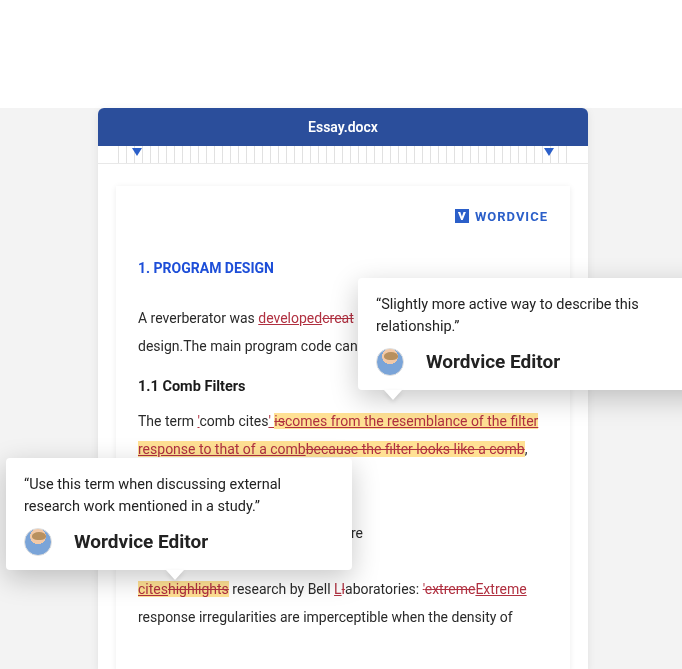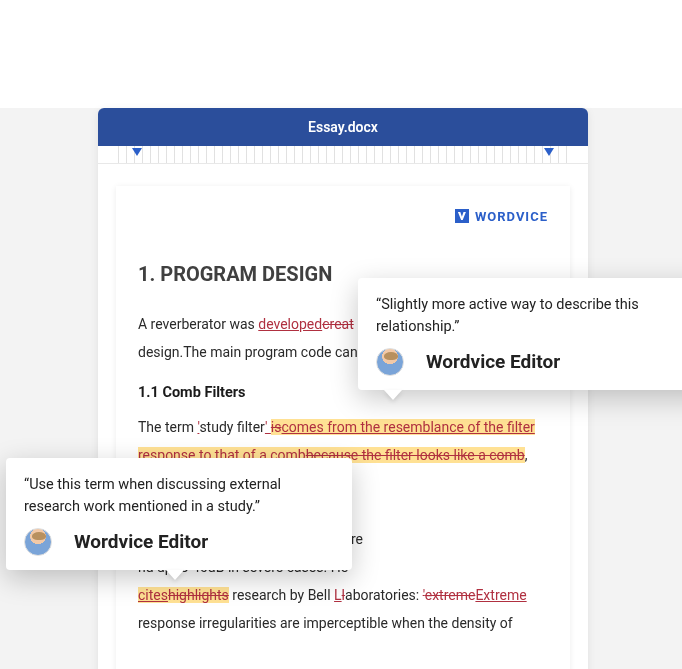--- a/index.html
+++ b/index.html
@@ -88,23 +88,23 @@
 }
 .brand-logo::before {
   content: "";
   position: absolute;
   inset: 3px;
   background: #fff;
   clip-path: polygon(0 0, 30% 0, 50% 60%, 70% 0, 100% 0, 60% 100%, 40% 100%);
 }
 .h1 {
   font-weight: 700;
-  font-size: 20px;
-  margin-bottom: 16px;
-  color: #404040;
+  font-size: 14px;
+  margin-bottom: 22px;
+  color: #1d4ed8;
 }
 .h2 {
   font-weight: 700;
   font-size: 14.5px;
   margin-top: 12px;
   margin-bottom: 6px;
   color: #1a1a1a;
 }
 .ins {
   color: #b03040;
@@ -192,21 +192,21 @@
       <div class="h1">1. PROGRAM DESIGN</div>
 
       <p>
         <span>A reverberator was </span><span class="ins">developed</span><span class="del">creat</span><br>
         <span> design.The main program code can</span>
       </p>
 
       <div class="h2">1.1 Comb Filters</div>
 
       <p>
-        <span>The term </span><span class="ins">'</span><span>study filter</span><span class="ins">' </span><span class="hl"><span class="del">is</span><span class="ins">comes from the resemblance of the filter response to that of a comb</span><span class="del">because the filter looks like a comb</span></span><span>, </span><br>
+        <span>The term </span><span class="ins">'</span><span>comb cites</span><span class="ins">' </span><span class="hl"><span class="del">is</span><span class="ins">comes from the resemblance of the filter response to that of a comb</span><span class="del">because the filter looks like a comb</span></span><span>, </span><br>
         <span>d by destructive interference. </span><br>
         <span>his filter behavio</span><span class="ins">u</span><span>r reflects the </span><br>
         <span>hich can fluctuate in </span><span class="ins">sound</span><span> pressure </span><br>
         <span>nd up to 40dB in severe cases. He </span><br>
         <span class="hl"><span class="ins">cites</span><span class="del">highlights</span></span><span> research by Bell </span><span class="ins">L</span><span class="del">l</span><span>aboratories: </span><span class="del">'</span><span class="del">extreme</span><span class="ins">Extreme</span><br>
         <span> response irregularities are imperceptible when the density of</span>
       </p>
     </div>
   </div>
 

